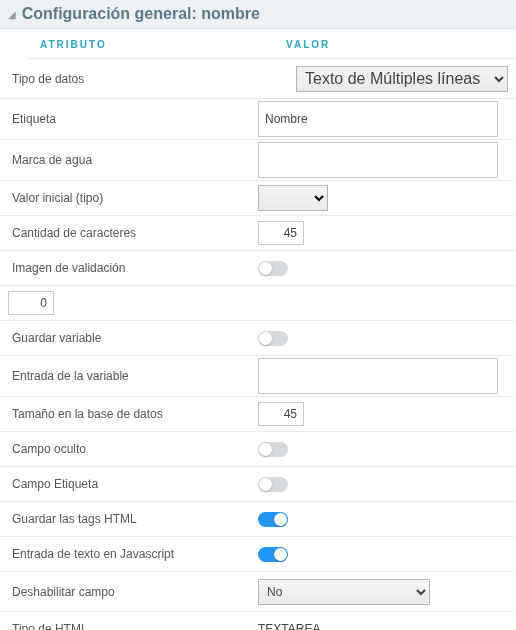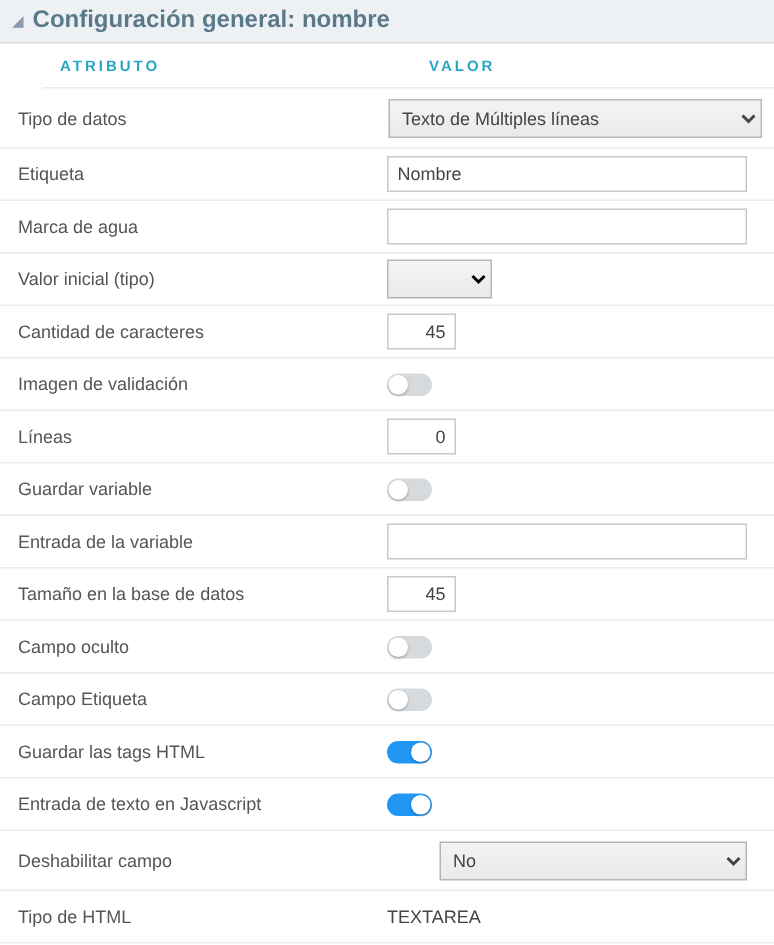--- a/index.html
+++ b/index.html
@@ -7,24 +7,24 @@
   .panel-header { background: #eef1f4; border-bottom: 1px solid #d9dee3; padding: 5px 8px; display: flex; align-items: center; }
   .panel-header .tri { color: #8a9aaa; font-size: 10px; margin-right: 6px; }
   .panel-header .title { color: #5a7a8a; font-weight: bold; font-size: 16px; }
   .columns { display: flex; padding: 10px 8px 8px 8px; border-bottom: 1px solid #e8ecef; margin-left: 28px; }
   .columns .col { color: #2aa5c4; letter-spacing: 2px; font-size: 10px; font-weight: 600; }
   .columns .col.attr { width: 250px; padding-left: 4px; }
   .columns .col.val { flex: 1; }
   .row { display: flex; align-items: center; min-height: 35px; border-bottom: 1px solid #e8ecef; padding: 2px 8px; }
   .row .label { width: 250px; padding-left: 4px; color: #555; font-size: 12px; }
   .row .value { flex: 1; display: flex; align-items: center; }
-  select.full { width: 249px; height: 26px; border: 1px solid #b5b5b5; background: linear-gradient(#f4f4f4,#e9e9e9); font-size: 12px; padding: 2px 4px; color: #444; margin-left: 44px; }
+  select.full { width: 212px; height: 26px; border: 1px solid #b5b5b5; background: linear-gradient(#f4f4f4,#e9e9e9); font-size: 16px; padding: 2px 4px; color: #444; margin-left: 44px; }
   select.small { width: 70px; height: 26px; border: 1px solid #b5b5b5; background: linear-gradient(#f4f4f4,#e9e9e9); font-size: 12px; }
-  select.med { width: 205px; height: 26px; border: 1px solid #b5b5b5; background: linear-gradient(#f4f4f4,#e9e9e9); font-size: 12px; padding: 2px 4px; color:#444;margin-left:35px; }
-  input[type=text].full { width: 240px; height: 24px; border: 1px solid #c8c8c8; padding: 2px 6px; font-size: 12px; color:#444; }
+  select.med { width: 172px; height: 26px; border: 1px solid #b5b5b5; background: linear-gradient(#f4f4f4,#e9e9e9); font-size: 12px; padding: 2px 4px; color:#444; }
+  input[type=text].full { width: 240px; height: 24px; border: 1px solid #c8c8c8; padding: 17px 6px; font-size: 12px; color:#444; }
   input[type=text].num { width: 46px; height: 24px; border: 1px solid #c8c8c8; padding: 2px 6px; font-size: 12px; text-align: right; color:#444; }
   .static { color: #444; font-size: 12px; }
   .toggle { width: 30px; height: 15px; border-radius: 15px; position: relative; cursor: pointer; }
   .toggle .knob { width: 13px; height: 13px; background: #fff; border-radius: 50%; position: absolute; top: 1px; box-shadow: 0 1px 2px rgba(0,0,0,.25); }
   .toggle.off { background: #d6dadd; }
   .toggle.off .knob { left: 1px; }
   .toggle.on { background: #2196f3; }
   .toggle.on .knob { right: 1px; }
 </style>
 </head>
@@ -82,21 +82,20 @@
 <div class="row">
   <div class="label">Imagen de validación</div>
   <div class="value">
     <div class="toggle off">
         <div class="knob"></div>
       </div>
   </div>
 </div>
 
 <div class="row">
-  <div class="label">Líneas</div>
   <div class="value">
     <input type="text" class="num" value="0" style="">
   </div>
 </div>
 
 <div class="row">
   <div class="label">Guardar variable</div>
   <div class="value">
     <div class="toggle off">
         <div class="knob"></div>

